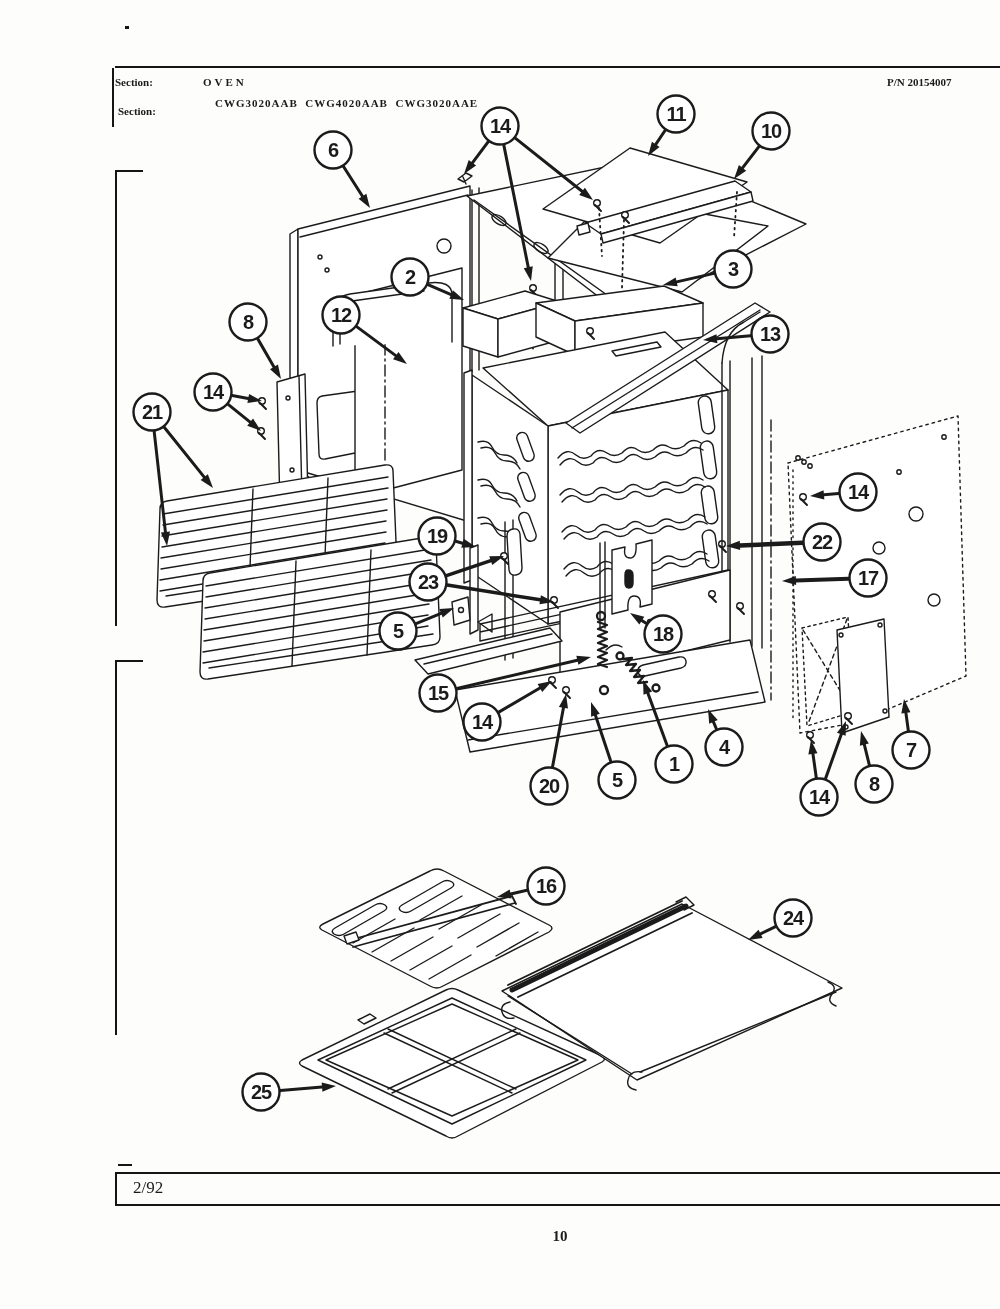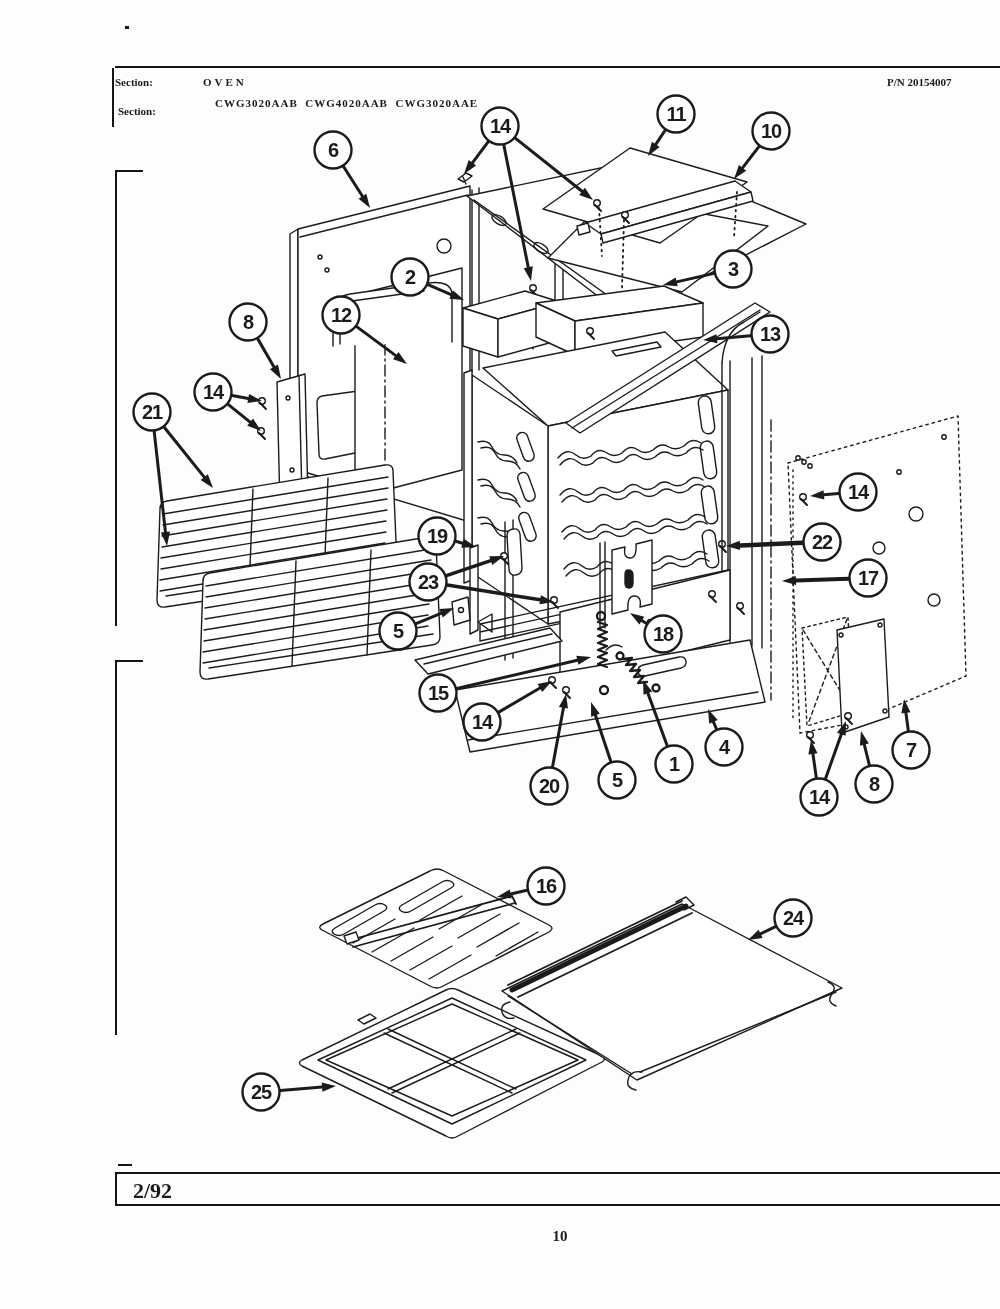--- a/index.html
+++ b/index.html
@@ -4,21 +4,21 @@
 <style>
   html,body{margin:0;padding:0;}
   body{
     width:1000px;height:1309px;position:relative;overflow:hidden;
     background:#fdfdfc;color:#1b1b1b;
     font-family:"Liberation Serif", serif;
   }
   .hdr-text{position:absolute;font-weight:bold;font-size:11px;white-space:pre;margin-top:35px;}
   .rule{position:absolute;background:#151515;}
   #diagram-svg{position:absolute;left:0;top:0;}
-  .ft-text{position:absolute;font-weight:bold;font-size:22px;}
+  .ft-text{position:absolute;font-weight:normal;font-size:17px;}
   .page-num{position:absolute;font-weight:bold;font-size:15px;}
 </style>
 </head>
 <body>
 
 <div class="hdr-text" style="left:115px;top:41px">Section:</div>
 <div class="hdr-text" style="left:203px;top:41px;letter-spacing:3px">OVEN</div>
 <div class="hdr-text" style="left:887px;top:41px">P/N 20154007</div>
 <div class="rule" style="left:115px;top:66px;width:885px;height:2px"></div>
 <div class="rule" style="left:112px;top:68px;width:2px;height:59px"></div>

